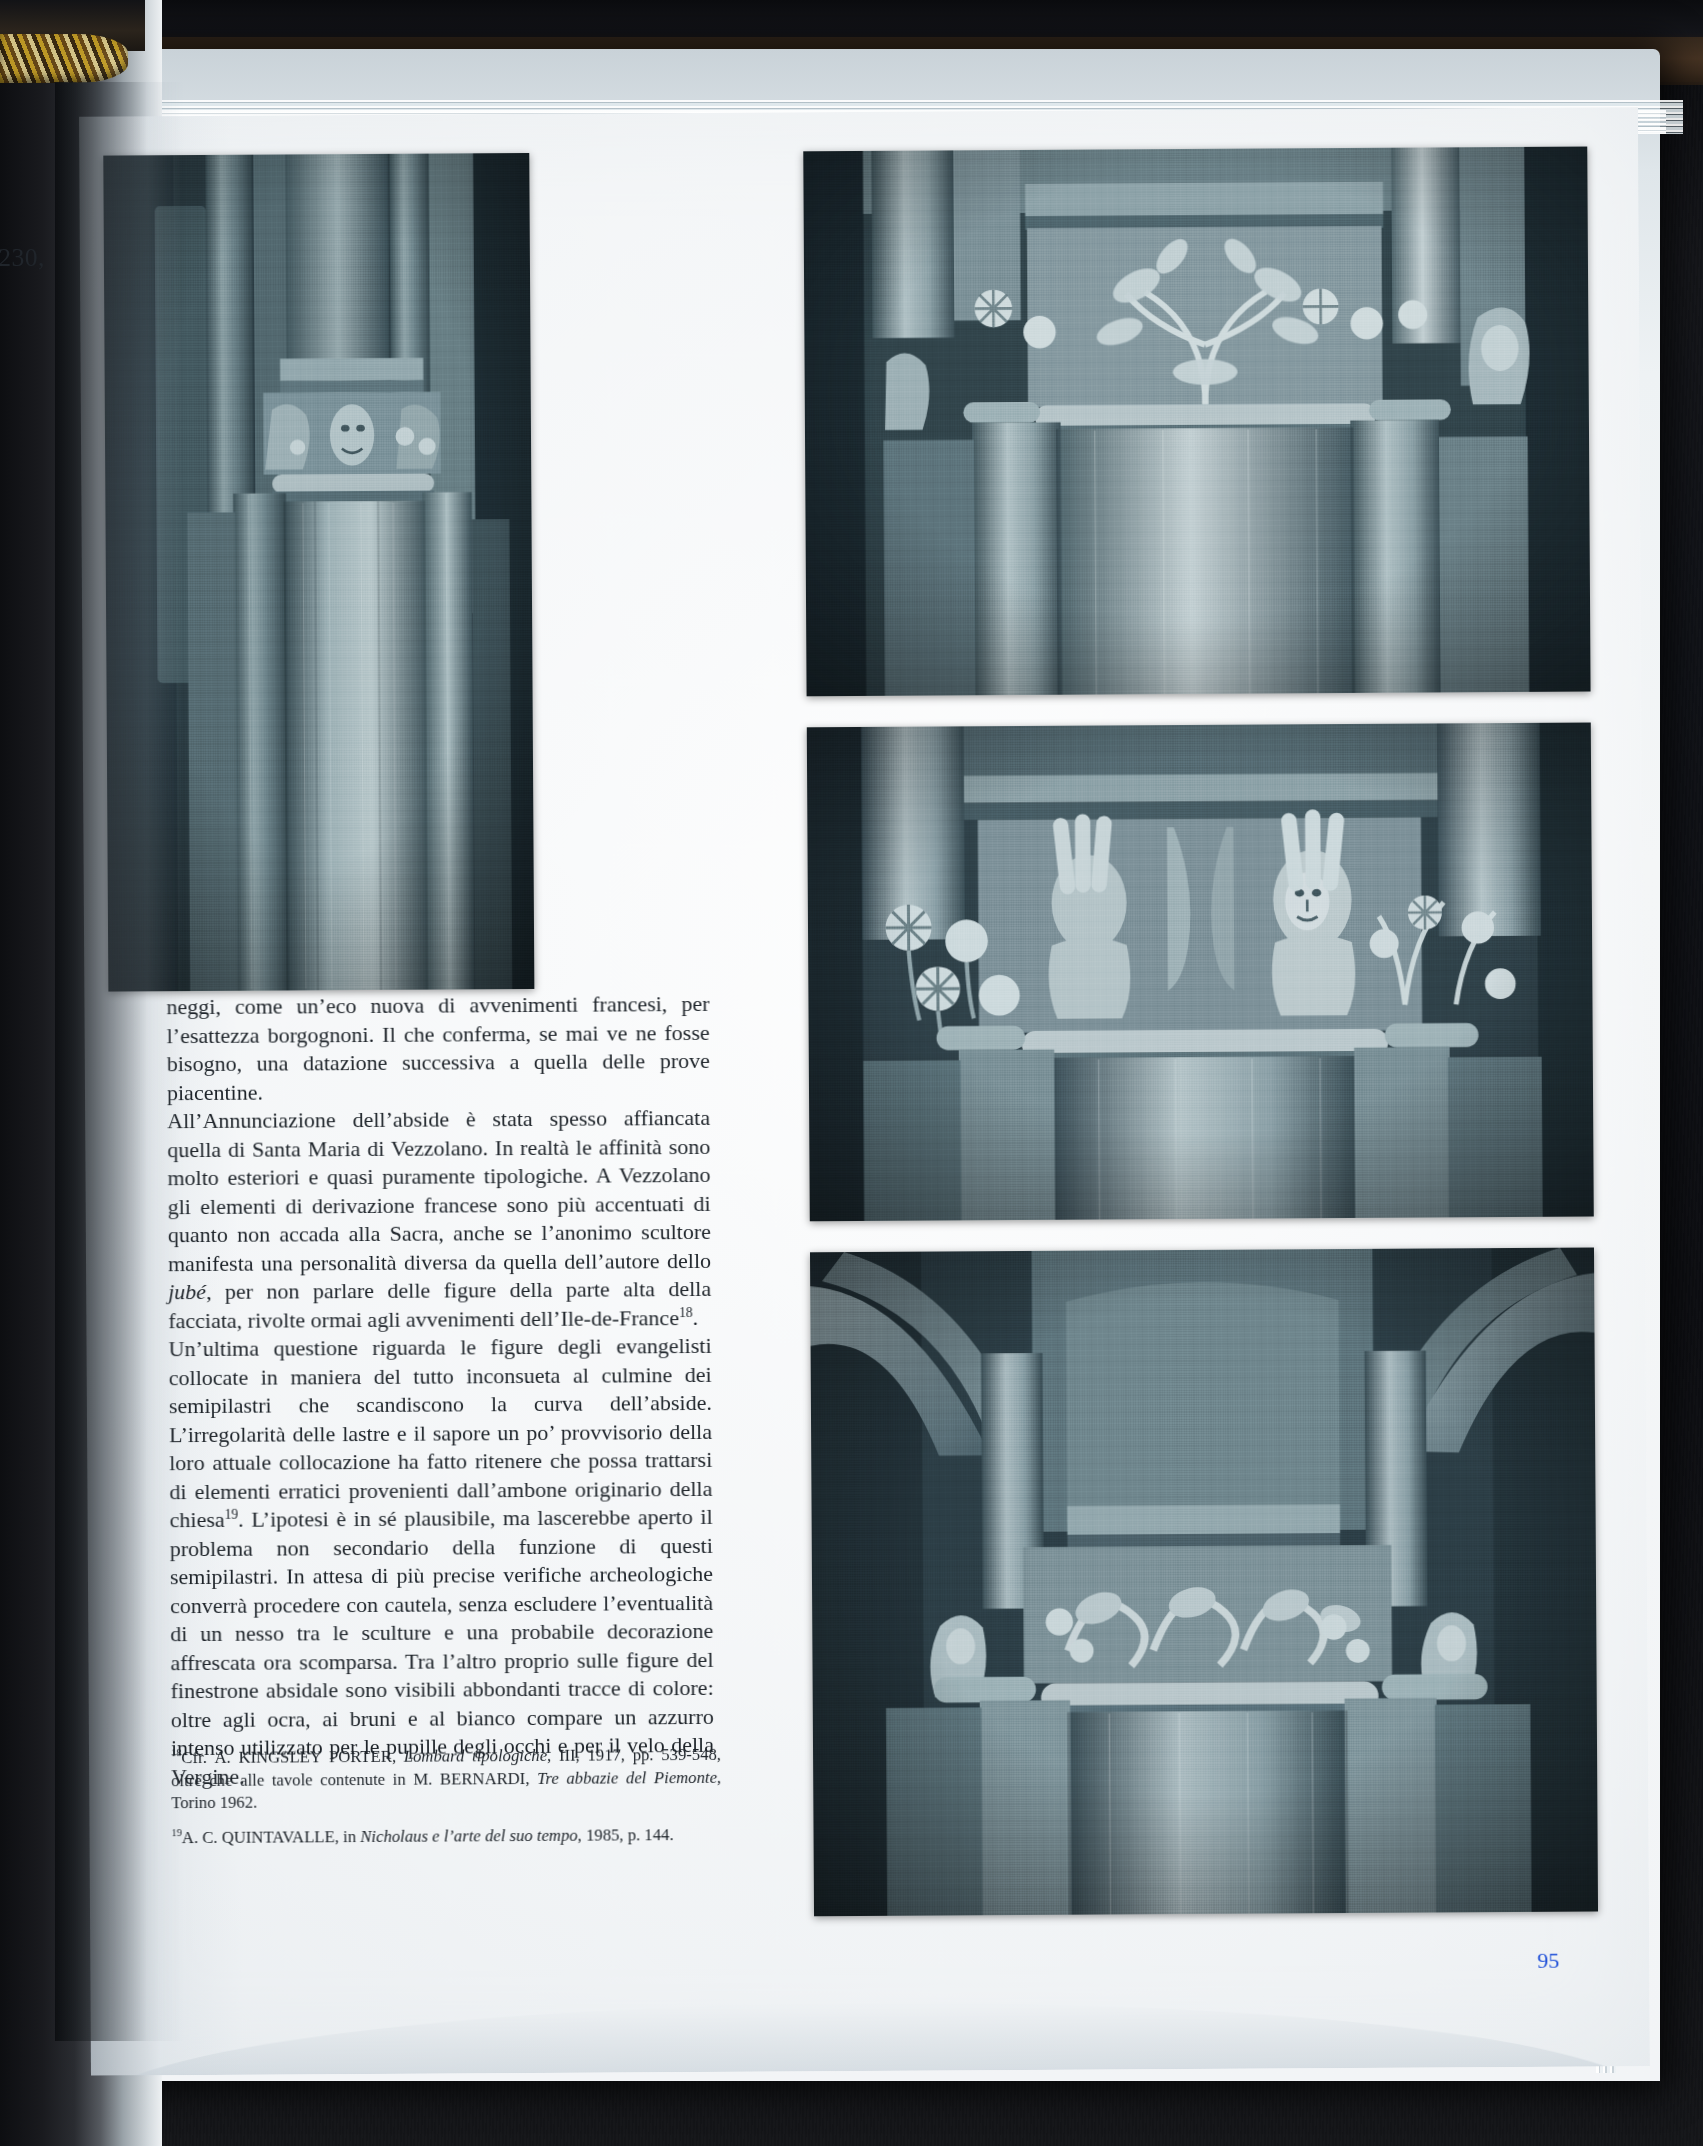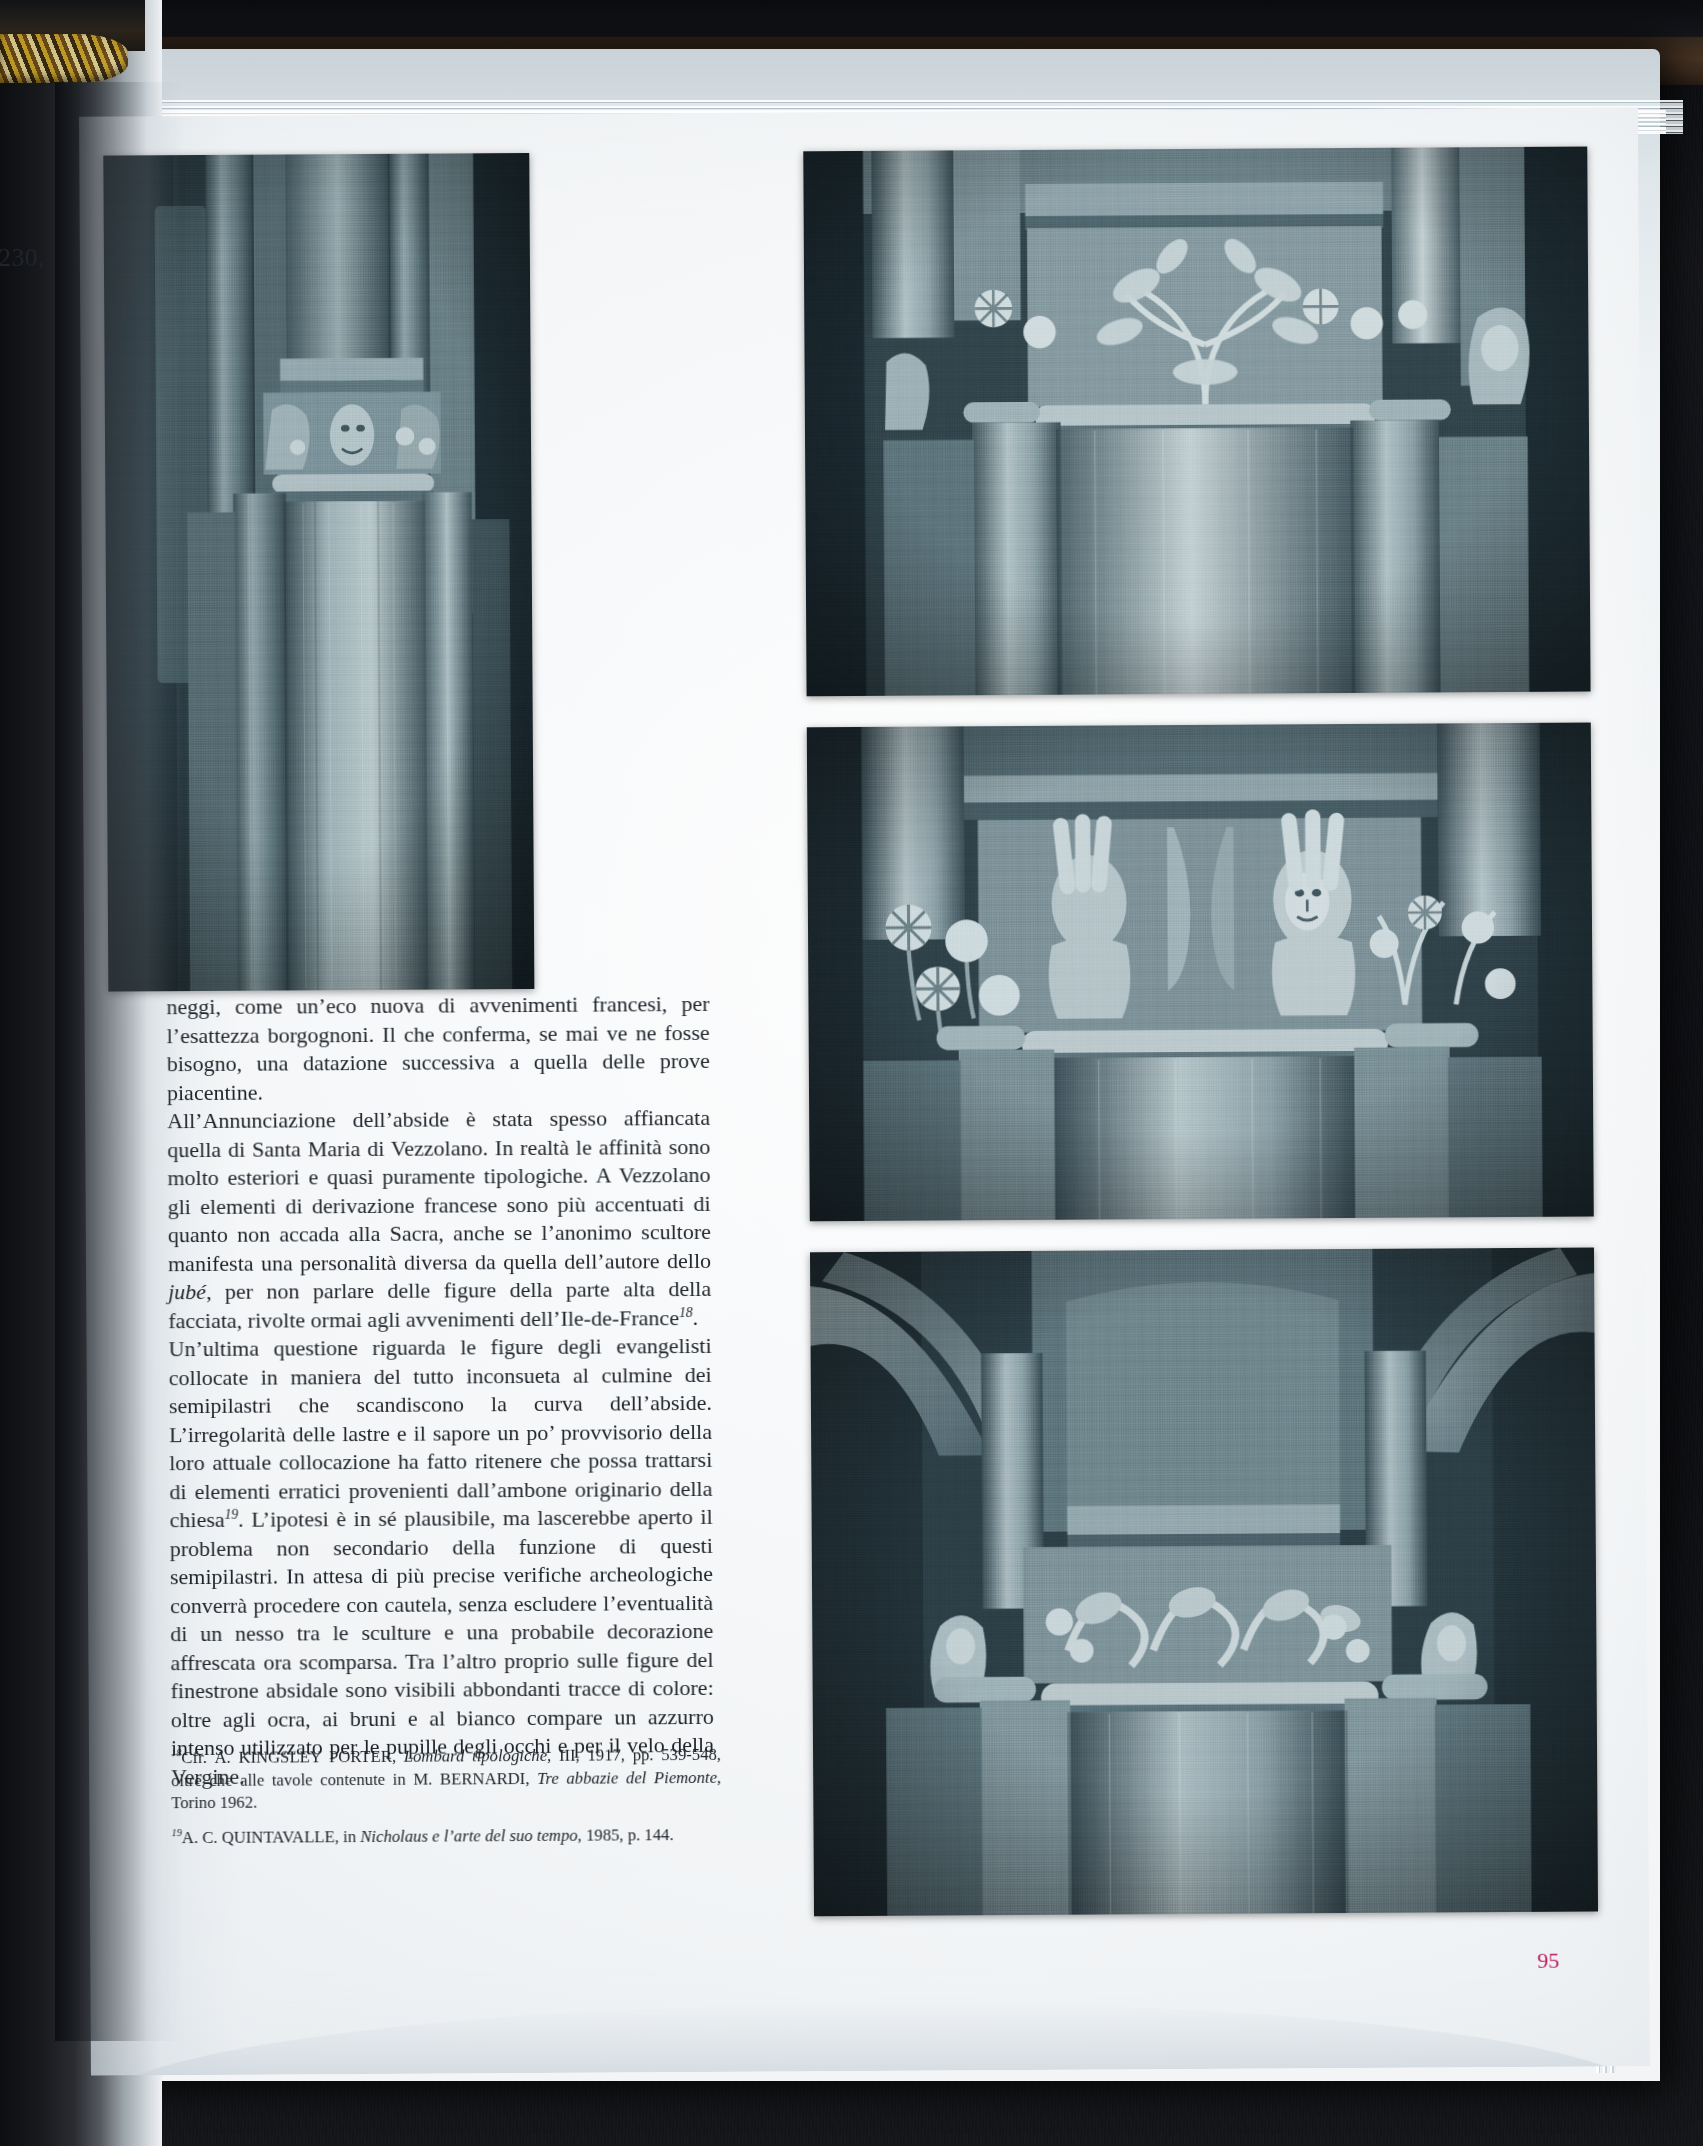--- a/index.html
+++ b/index.html
@@ -88,31 +88,31 @@
       repeating-linear-gradient(90deg,rgba(255,255,255,.04) 0 0.9px,rgba(0,0,0,.04) 0.9px 1.7px);
     mix-blend-mode:overlay;opacity:.75;}
   .plate svg{display:block;width:100%;height:100%;}
 
   
   .textcol{position:absolute;left:82px;top:877px;width:543px;
     font-family:"Liberation Serif",serif;font-size:22px;line-height:28.5px;
     color:#1d2329;text-align:justify;}
   .textcol p{margin:0;}
   .textcol .it{font-style:italic;}
-  sup{font-size:.62em;vertical-align:super;line-height:0;font-style:italic;}
+  sup{font-size:.62em;vertical-align:super;line-height:0;}
 
   .notes{position:absolute;left:82px;top:1631px;width:550px;
     font-family:"Liberation Serif",serif;font-size:16.7px;line-height:22.6px;
     color:#1d2329;text-align:justify;}
   .notes p{margin:0 0 12px 0;}
   .notes .sc{font-variant:small-caps;}
   .notes .it{font-style:italic;}
 
   .folio{position:absolute;right:90px;top:1840px;
-    font-family:"Liberation Serif",serif;font-size:22px;color:#be185d;}
+    font-family:"Liberation Serif",serif;font-size:22px;color:#1d4ed8;}
 
   
   .perspective{transform:rotate(-0.35deg);transform-origin:60% 50%;}
 </style>
 </head>
 <body>
 
 <div class="stage">
 
   <div class="backdrop"></div>

